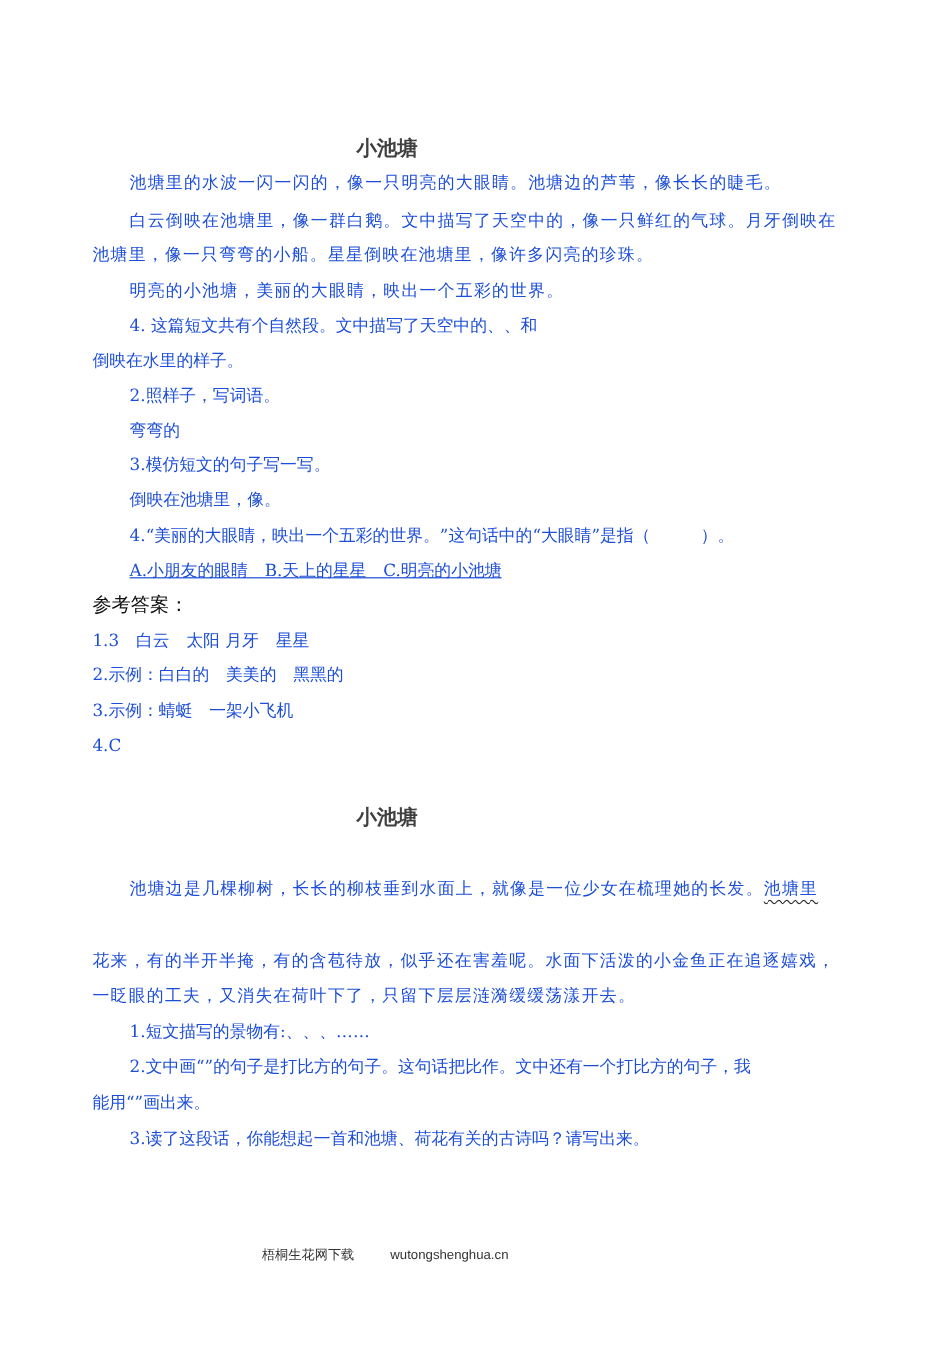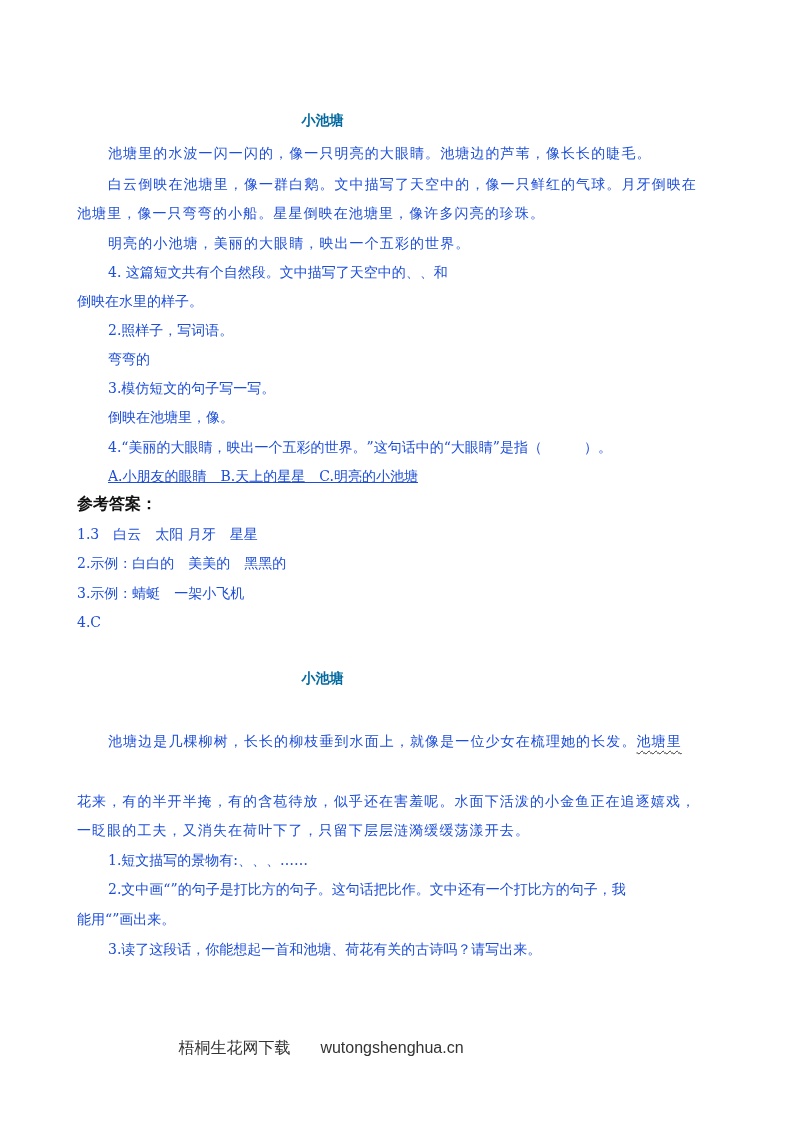--- a/index.html
+++ b/index.html
@@ -1,30 +1,30 @@
 <!DOCTYPE html>
 <html><head>
 <meta charset="utf-8">
 <style>
   html, body { margin: 0; padding: 0; background: #ffffff; }
   body { width: 793px; height: 1122px; position: relative; overflow: hidden;
          font-family: "DejaVu Serif", "Liberation Serif", serif; color: #1a1a1a; }
   .page { position: absolute; left: 0; top: 0; width: 793px; height: 1122px; }
   .title { position: absolute; left: 0; width: 645px; text-align: center;
            font-family: "DejaVu Sans", "Liberation Sans", sans-serif;
-           font-size: 14px; font-weight: bold; color: #0369a1; }
+           font-size: 17px; font-weight: bold; color: #404040; }
   .line { position: absolute; font-size: 14px; line-height: 20px; white-space: nowrap; color: #1d4ed8; }
   .ind { left: 108px; }
   .flush { left: 77px; }
   .heading { position: absolute; left: 77px; font-family: "DejaVu Sans", "Liberation Sans", sans-serif;
-             font-size: 16px; font-weight: bold; color: #111; }
+             font-size: 16px; font-weight: normal; color: #111; }
   .justify { letter-spacing: 1.1px; }
   .wavy { text-decoration: underline wavy #333; text-underline-offset: 4px; text-decoration-thickness: 1px; }
   .footer { position: absolute; top: 1038px; left: 0; width: 642px; text-align: center;
-            font-size: 16px; color: #333; }
+            font-size: 11px; color: #333; }
   .footer .site { font-family: "Liberation Sans", "DejaVu Sans", sans-serif; margin-left: 30px; }
 </style>
 </head>
 <body>
 
 <div class="page">
 
   <div class="title" style="top:112px;">小池塘</div>
 
   <div class="line ind justify" style="top:143px;">池塘里的水波一闪一闪的，像一只明亮的大眼睛。池塘边的芦苇，像长长的睫毛。</div>

